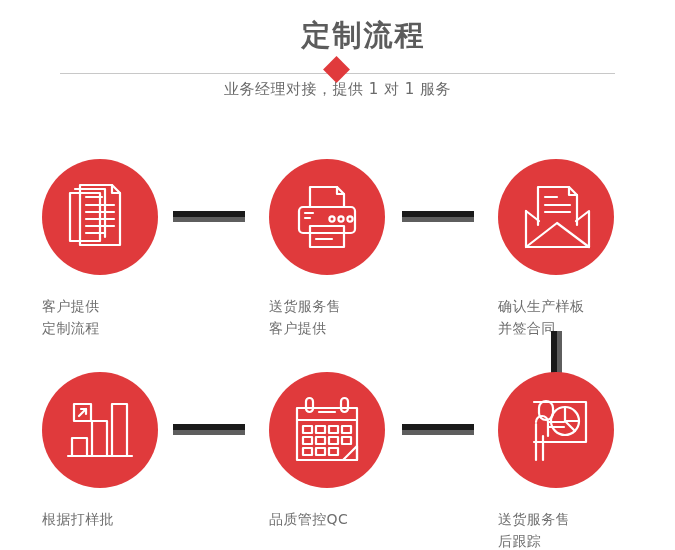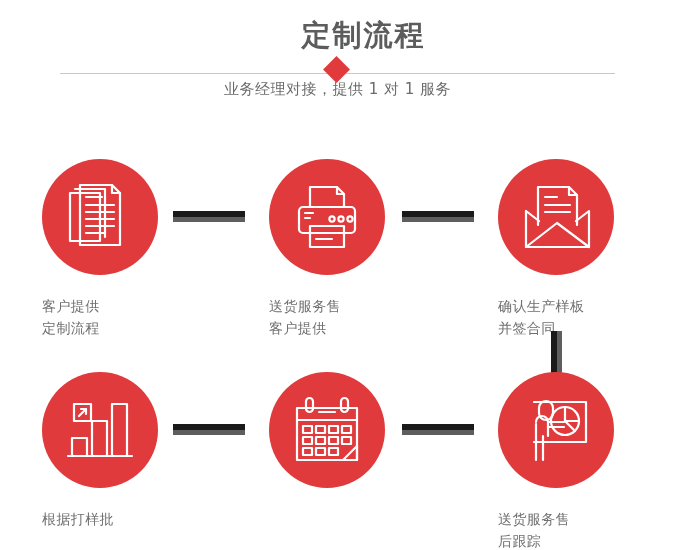--- a/index.html
+++ b/index.html
@@ -271,20 +271,21 @@
         <rect x="38" y="43" width="9" height="7"></rect>
         <rect x="51" y="43" width="9" height="7"></rect>
         <rect x="12" y="54" width="9" height="7"></rect>
         <rect x="25" y="54" width="9" height="7"></rect>
         <rect x="38" y="54" width="9" height="7"></rect>
         <path d="M52 66 L66 52 V66 Z"></path>
       </g>
     </svg>
   </div>
   <div class="step-label">
+    <div>品质管控QC</div>
   </div>
 </div>
 
 <div class="connector-h" style="left:402px; top:424px;">
   <div class="bar-top"></div>
   <div class="bar-bottom"></div>
 </div>
 
 <div class="step" style="left:441px; top:372px;">
   <div class="circle">

